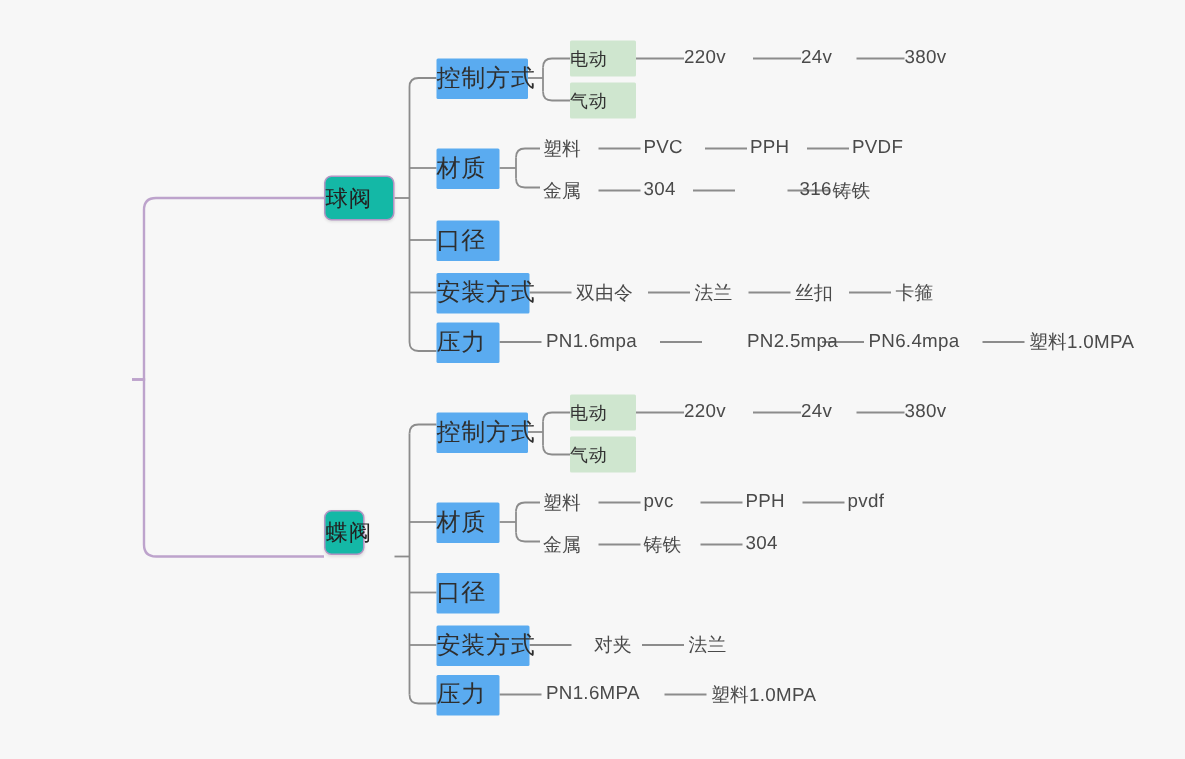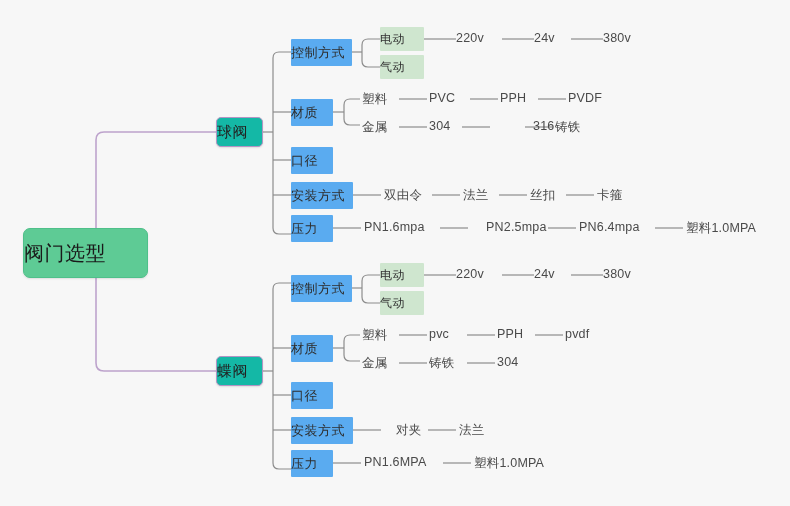--- a/index.html
+++ b/index.html
@@ -33,21 +33,21 @@
   .branch{
     background:#14b8a6;
     border:1px solid #b394c4;
     border-radius:5px;
     font-size:15px;
     color:#222;
     box-shadow:0 1px 2px rgba(0,0,0,0.10);
   }
   .topic{
     background:#5aabf0;
-    font-size:13px;
+    font-size:16px;
     color:#2e2e2e;
     border-radius:1px;
   }
   .leafbox{
     background:#cfe6cf;
     font-size:12px;
     color:#333;
     border-radius:1px;
   }
   .plain{
@@ -135,23 +135,20 @@
     <path d="M399 363 L427 363" fill="none" stroke="#8c8c8c" stroke-width="1.2"></path>
     <path d="M467 363 L495 363" fill="none" stroke="#8c8c8c" stroke-width="1.2"></path>
 
     <path d="M353 430 L381 430" fill="none" stroke="#8c8c8c" stroke-width="1.2"></path>
     <path d="M428 430 L456 430" fill="none" stroke="#8c8c8c" stroke-width="1.2"></path>
 
     <path d="M333 463 L361 463" fill="none" stroke="#8c8c8c" stroke-width="1.2"></path>
     <path d="M443 463 L471 463" fill="none" stroke="#8c8c8c" stroke-width="1.2"></path>
   </svg>
 
-  <div class="node root" style="left:23px;top:228px;width:125px;height:50px;">
-    <span>阀门选型</span>
-  </div>
 
   <div class="node branch" style="left:216px;top:117px;width:47px;height:30px;">
     <span>球阀</span>
   </div>
 
   <div class="node topic" style="left:291px;top:39px;width:61px;height:27px;">
     <span>控制方式</span>
   </div>
   <div class="node leafbox" style="left:380px;top:27px;width:44px;height:24px;">
     <span>电动</span>
@@ -216,31 +213,31 @@
   <div class="plain cn" style="left:597px;top:187px;">
     <span>卡箍</span>
   </div>
 
   <div class="node topic" style="left:291px;top:215px;width:42px;height:27px;">
     <span>压力</span>
   </div>
   <div class="plain" style="left:364px;top:220px;">
     <span>PN1.6mpa</span>
   </div>
-  <div class="plain" style="left:459px;top:220px;padding-left:27px;">
+  <div class="plain" style="left:471px;top:220px;padding-left:27px;">
     <span>PN2.5mpa</span>
   </div>
   <div class="plain" style="left:579px;top:220px;">
     <span>PN6.4mpa</span>
   </div>
   <div class="plain" style="left:686px;top:220px;">
     <span>塑料1.0MPA</span>
   </div>
 
-  <div class="node branch" style="left:216px;top:356px;width:47px;height:30px;">
+  <div class="node branch" style="left:216px;top:340px;width:27px;height:30px;">
     <span>蝶阀</span>
   </div>
 
   <div class="node topic" style="left:291px;top:275px;width:61px;height:27px;">
     <span>控制方式</span>
   </div>
   <div class="node leafbox" style="left:380px;top:263px;width:44px;height:24px;">
     <span>电动</span>
   </div>
   <div class="node leafbox" style="left:380px;top:291px;width:44px;height:24px;">

